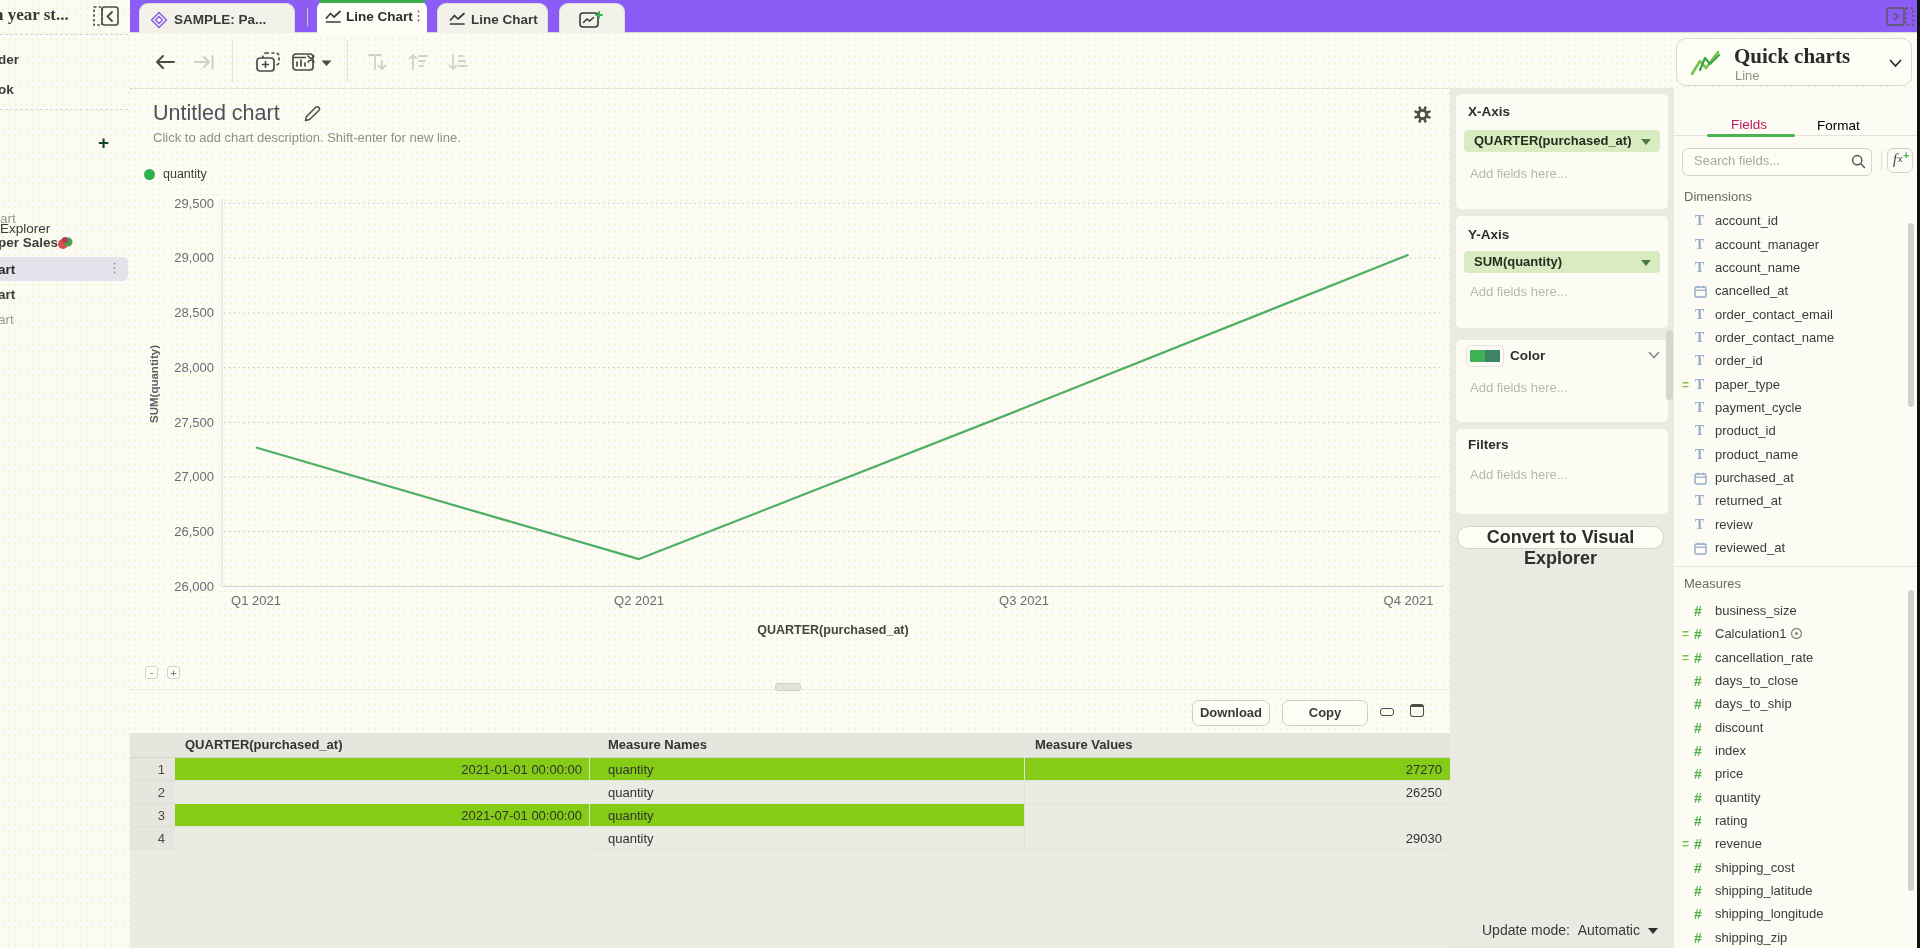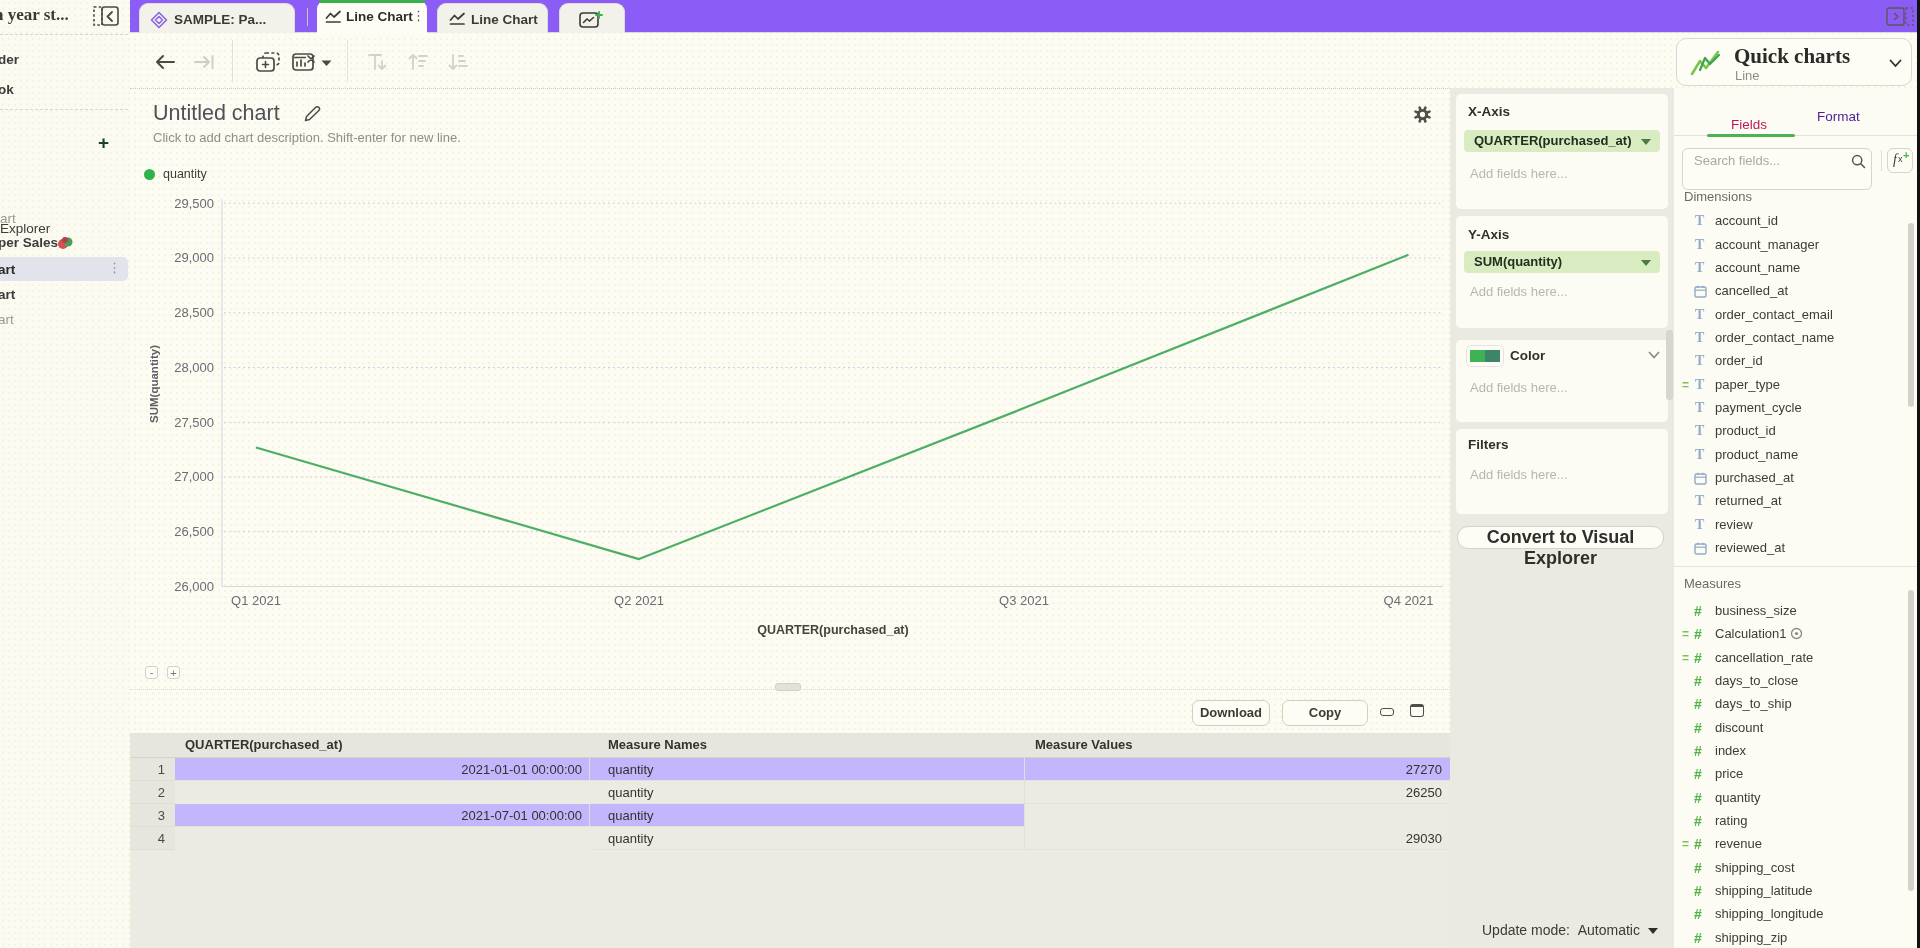--- a/index.html
+++ b/index.html
@@ -196,21 +196,21 @@
   <div class="abs" style="left:1280px;top:616px;width:14px;height:13px;border:1.7px solid #4e4e48;border-top-width:3px;border-radius:3px;"></div>
 </div>
 
 <div class="abs" id="results" style="left:130px;top:733px;width:1320px;height:215px;background:#ebebe3;">
   <style>
     .trow { position:absolute; left:0; width:1320px; height:23px; font-size:13px; }
     .trow .gut { position:absolute; left:0; top:0; width:45px; height:23px; background:#e6e6de; color:#4a4a48; text-align:right; padding-right:10px; line-height:23px; border-bottom:1px solid #deded6;}
     .trow .c1 { position:absolute; left:45px; top:0; width:415px; height:23px; text-align:right; padding-right:7px; line-height:23px; color:#33332f; border-bottom:1px solid #e3e3db; border-right:1px solid #e0e0d8;}
     .trow .c2 { position:absolute; left:460px; top:0; width:435px; height:23px; text-align:left; padding-left:18px; line-height:23px; color:#33332f; border-bottom:1px solid #e3e3db; border-right:1px solid #e0e0d8;}
     .trow .c3 { position:absolute; left:895px; top:0; width:425px; height:23px; text-align:right; padding-right:8px; line-height:23px; color:#33332f; border-bottom:1px solid #e3e3db;}
-    .rw .c1,.rw .c2,.rw .c3 { background:#c4b5fd; }
+    .rw .c1,.rw .c2,.rw .c3 { background:#84cc16; }
     .rg .c1,.rg .c2,.rg .c3 { background:#ebebe3; }
   </style>
 
   <div class="abs" style="left:0;top:0;width:1320px;height:25px;background:#e6e6de;border-bottom:1px solid #d4d4cc;font-size:13px;font-weight:bold;color:#33332f;">
     <div class="abs" style="left:55px;top:4px;">QUARTER(purchased_at)</div>
     <div class="abs" style="left:478px;top:4px;">Measure Names</div>
     <div class="abs" style="left:905px;top:4px;">Measure Values</div>
   </div>
   <div class="trow rw" style="top:25px;">
       <div class="gut">1</div>
@@ -280,24 +280,24 @@
     .frow { position:absolute; left:0; width:235px; height:18px; line-height:18px; font-size:13px; color:#3c3c3a; }
     .frow .lbl { position:absolute; left:41px; top:0; white-space:nowrap; }
     .ticon { position:absolute; left:21px; top:0px; font-family:"Liberation Serif",serif; font-weight:bold; font-size:14px; color:#92aac8; }
     .hicon { position:absolute; left:20px; top:0px; font-weight:bold; font-size:14px; color:#55b14c; }
     .eq { position:absolute; left:8px; top:0px; font-weight:bold; font-size:12px; color:#7cc24e; }
     .shead { position:absolute; left:10px; font-size:13px; color:#6b6b63; }
   </style>
 
   <div class="abs" style="left:0;top:0;width:246px;height:48px;border-bottom:1px solid #e2e2da;"></div>
   <div class="abs" style="left:57px;top:29px;font-size:13.5px;font-weight:normal;color:#be185d;">Fields</div>
-  <div class="abs" style="left:143px;top:21px;font-size:13.5px;color:#4c1d95;">Format</div>
+  <div class="abs" style="left:143px;top:30px;font-size:13.5px;color:#000000;">Format</div>
   <div class="abs" style="left:33px;top:46px;width:88px;height:3px;background:#4cb352;border-radius:2px;"></div>
 
-  <div class="abs" style="left:8px;top:60px;width:190px;height:42px;background:#fdfdf5;border:1px solid #d5d5cd;border-radius:6px;">
+  <div class="abs" style="left:8px;top:60px;width:190px;height:28px;background:#fdfdf5;border:1px solid #d5d5cd;border-radius:6px;">
     <div class="abs" style="left:11px;top:4px;font-size:13px;color:#a9a9a1;">Search fields...</div>
     <svg class="abs" style="left:168px;top:5px;" width="15" height="15" viewBox="0 0 15 15">
       <circle cx="6.2" cy="6.2" r="4.6" fill="none" stroke="#55554f" stroke-width="1.5"></circle>
       <line x1="9.8" y1="9.8" x2="13.5" y2="13.5" stroke="#55554f" stroke-width="1.5" stroke-linecap="round"></line>
     </svg>
   </div>
   <div class="abs" style="left:207px;top:62px;height:21px;border-left:1px solid #e0e0d8;"></div>
   <div class="abs" style="left:213px;top:60px;width:26px;height:25px;border:1px solid #d5d5cd;border-radius:6px;">
     <div class="abs" style="left:5px;top:3px;font-family:'Liberation Serif',serif;font-style:italic;font-size:14px;color:#3a3a38;">f</div>
     <div class="abs" style="left:10px;top:5px;font-size:9px;color:#3a3a38;">x</div>

